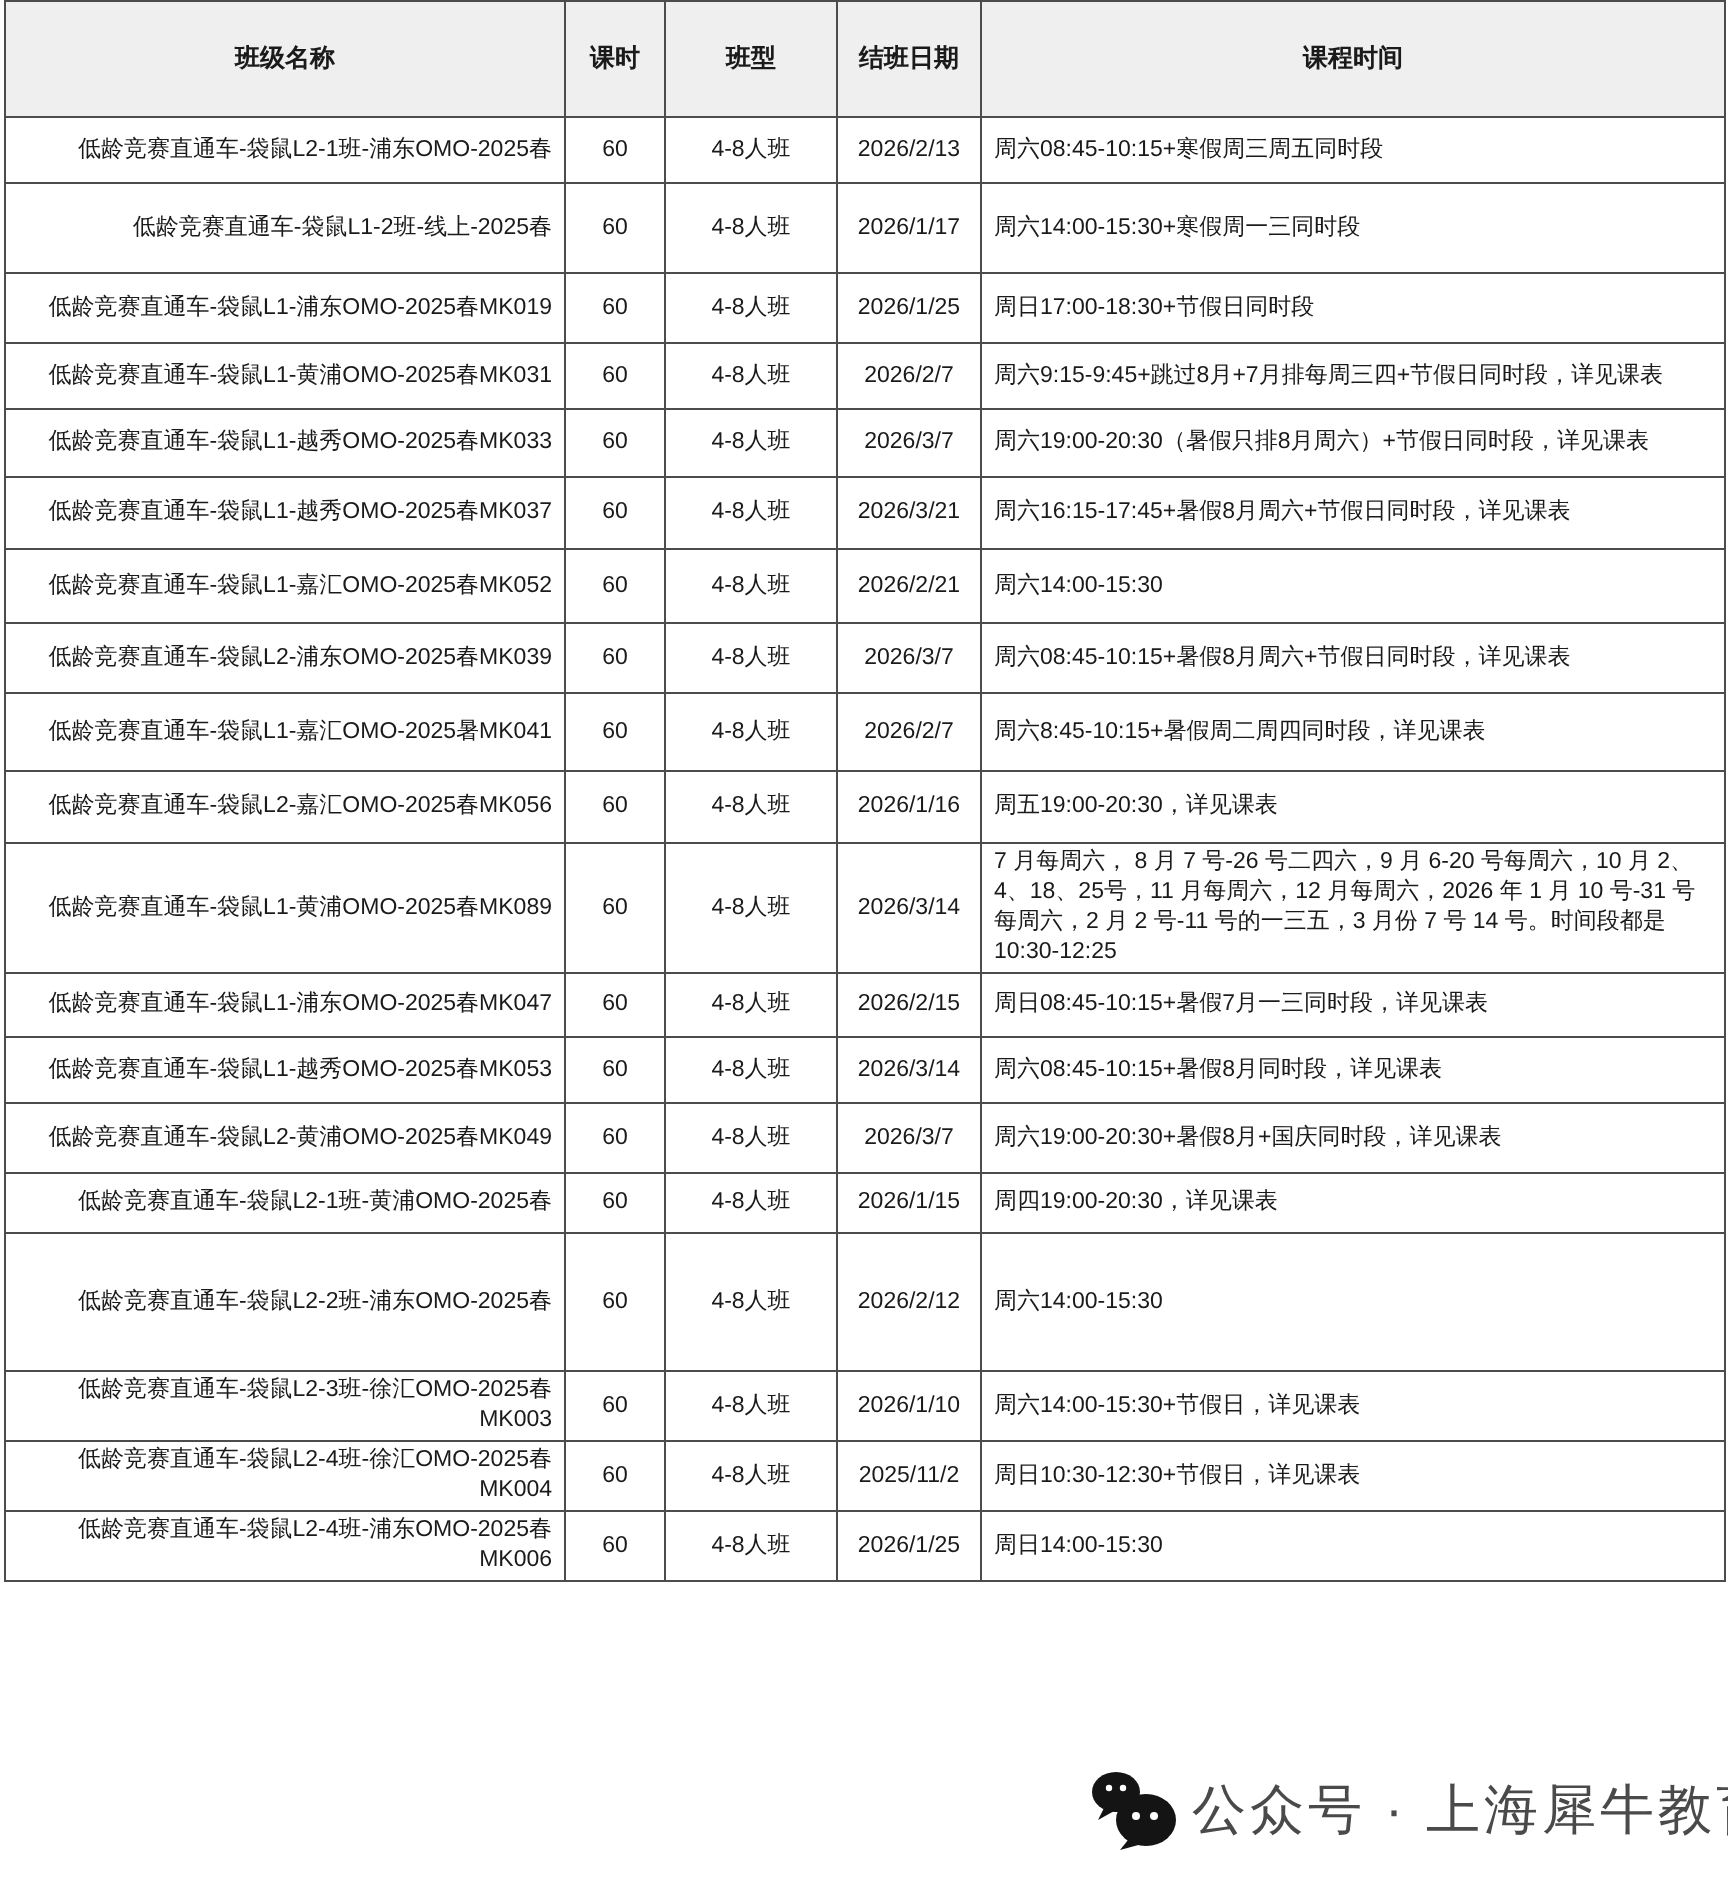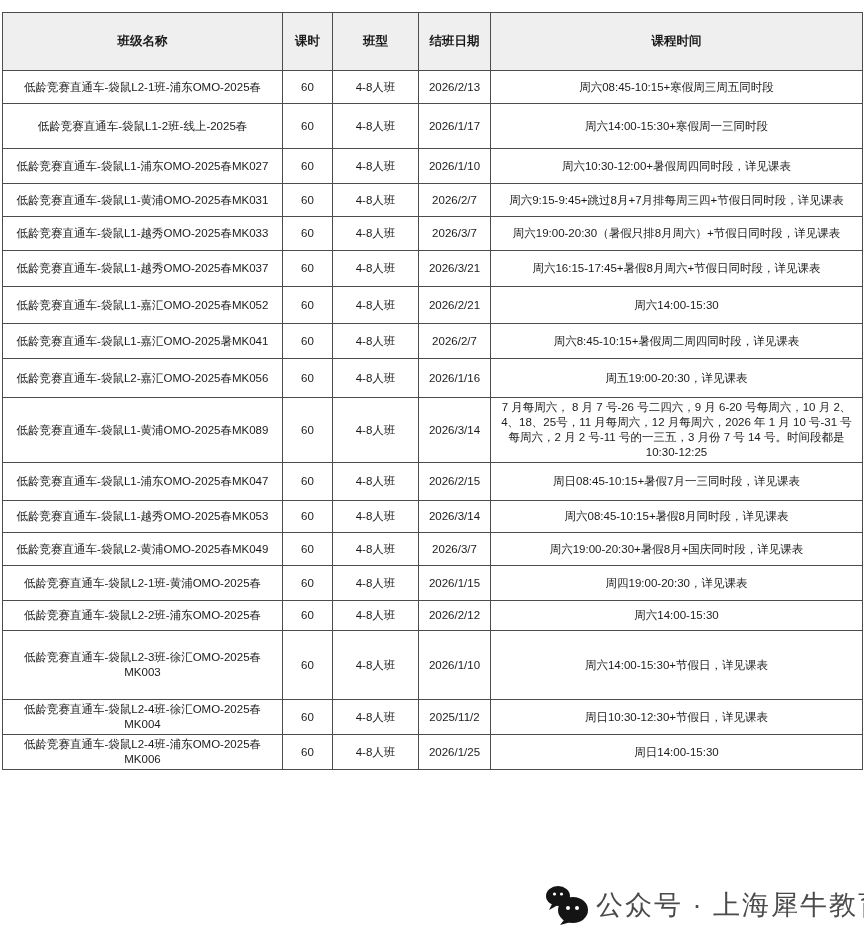--- a/index.html
+++ b/index.html
@@ -1,36 +1,36 @@
 <!DOCTYPE html>
 <html><head>
 <meta charset="utf-8">
 <style>
   html,body{margin:0;padding:0;background:#fff;}
   .page{
     position:relative;width:864px;height:944px;background:#ffffff;overflow:hidden;
     font-family:"Liberation Sans","DejaVu Sans",sans-serif;color:#1a1a1a;
   }
   table.sched{
-    position:absolute;left:2px;top:12px;width:860px;
+    position:absolute;left:2px;top:0;width:860px;
     border-collapse:collapse;table-layout:fixed;padding-left:32px;
   }
   table.sched th, table.sched td{
     border:1px solid #4c4c4c;
     font-size:11.5px;line-height:15px;color:#1a1a1a;
     padding:2px 6px;vertical-align:middle;overflow:hidden;
   }
   table.sched thead th{
     background:#efefef;font-weight:bold;font-size:12.5px;
     text-align:center;height:53px;
   }
   col.c1{width:280px}col.c2{width:50px}col.c3{width:86px}col.c4{width:72px}col.c5{width:372px}
-  td.c-name{text-align:center;word-break:normal;}
+  td.c-name{text-align:right;word-break:normal;}
   td.c-hours,td.c-type,td.c-date{text-align:center;}
-  td.c-sched{text-align:center;}
+  td.c-sched{text-align:left;}
   
   #rows tr:nth-child(1){height:33px}#rows tr:nth-child(2){height:45px}
   #rows tr:nth-child(3){height:35px}#rows tr:nth-child(4){height:33px}
   #rows tr:nth-child(5){height:34px}#rows tr:nth-child(6){height:36px}
   #rows tr:nth-child(7){height:37px}#rows tr:nth-child(8){height:35px}
   #rows tr:nth-child(9){height:39px}#rows tr:nth-child(10){height:36px}
   #rows tr:nth-child(11){height:38px}#rows tr:nth-child(12){height:32px}
   #rows tr:nth-child(13){height:33px}#rows tr:nth-child(14){height:35px}
   #rows tr:nth-child(15){height:30px}#rows tr:nth-child(16){height:69px}
   #rows tr:nth-child(17){height:33px}#rows tr:nth-child(18){height:33px}
@@ -80,28 +80,28 @@
 
     <tr>
       <td class="c-name">低龄竞赛直通车-袋鼠L1-2班-线上-2025春</td>
       <td class="c-hours">60</td>
       <td class="c-type">4-8人班</td>
       <td class="c-date">2026/1/17</td>
       <td class="c-sched">周六14:00-15:30+寒假周一三同时段</td>
     </tr>
 
 
-
-    <tr>
-      <td class="c-name">低龄竞赛直通车-袋鼠L1-浦东OMO-2025春MK027</td>
-      <td class="c-hours">60</td>
-      <td class="c-type">4-8人班</td>
-      <td class="c-date">2026/1/10</td>
-      <td class="c-sched">周六10:30-12:00+暑假周四同时段，详见课表</td>
-    </tr>
+    <tr>
+      <td class="c-name">低龄竞赛直通车-袋鼠L1-浦东OMO-2025春MK019</td>
+      <td class="c-hours">60</td>
+      <td class="c-type">4-8人班</td>
+      <td class="c-date">2026/1/25</td>
+      <td class="c-sched">周日17:00-18:30+节假日同时段</td>
+    </tr>
+
 
     <tr>
       <td class="c-name">低龄竞赛直通车-袋鼠L1-黄浦OMO-2025春MK031</td>
       <td class="c-hours">60</td>
       <td class="c-type">4-8人班</td>
       <td class="c-date">2026/2/7</td>
       <td class="c-sched">周六9:15-9:45+跳过8月+7月排每周三四+节假日同时段，详见课表</td>
     </tr>
 
     <tr>
@@ -122,20 +122,27 @@
 
 
     <tr>
       <td class="c-name">低龄竞赛直通车-袋鼠L1-嘉汇OMO-2025春MK052</td>
       <td class="c-hours">60</td>
       <td class="c-type">4-8人班</td>
       <td class="c-date">2026/2/21</td>
       <td class="c-sched">周六14:00-15:30</td>
     </tr>
 
+    <tr>
+      <td class="c-name">低龄竞赛直通车-袋鼠L2-浦东OMO-2025春MK039</td>
+      <td class="c-hours">60</td>
+      <td class="c-type">4-8人班</td>
+      <td class="c-date">2026/3/7</td>
+      <td class="c-sched">周六08:45-10:15+暑假8月周六+节假日同时段，详见课表</td>
+    </tr>
 
     <tr>
       <td class="c-name">低龄竞赛直通车-袋鼠L1-嘉汇OMO-2025暑MK041</td>
       <td class="c-hours">60</td>
       <td class="c-type">4-8人班</td>
       <td class="c-date">2026/2/7</td>
       <td class="c-sched">周六8:45-10:15+暑假周二周四同时段，详见课表</td>
     </tr>
 
 

